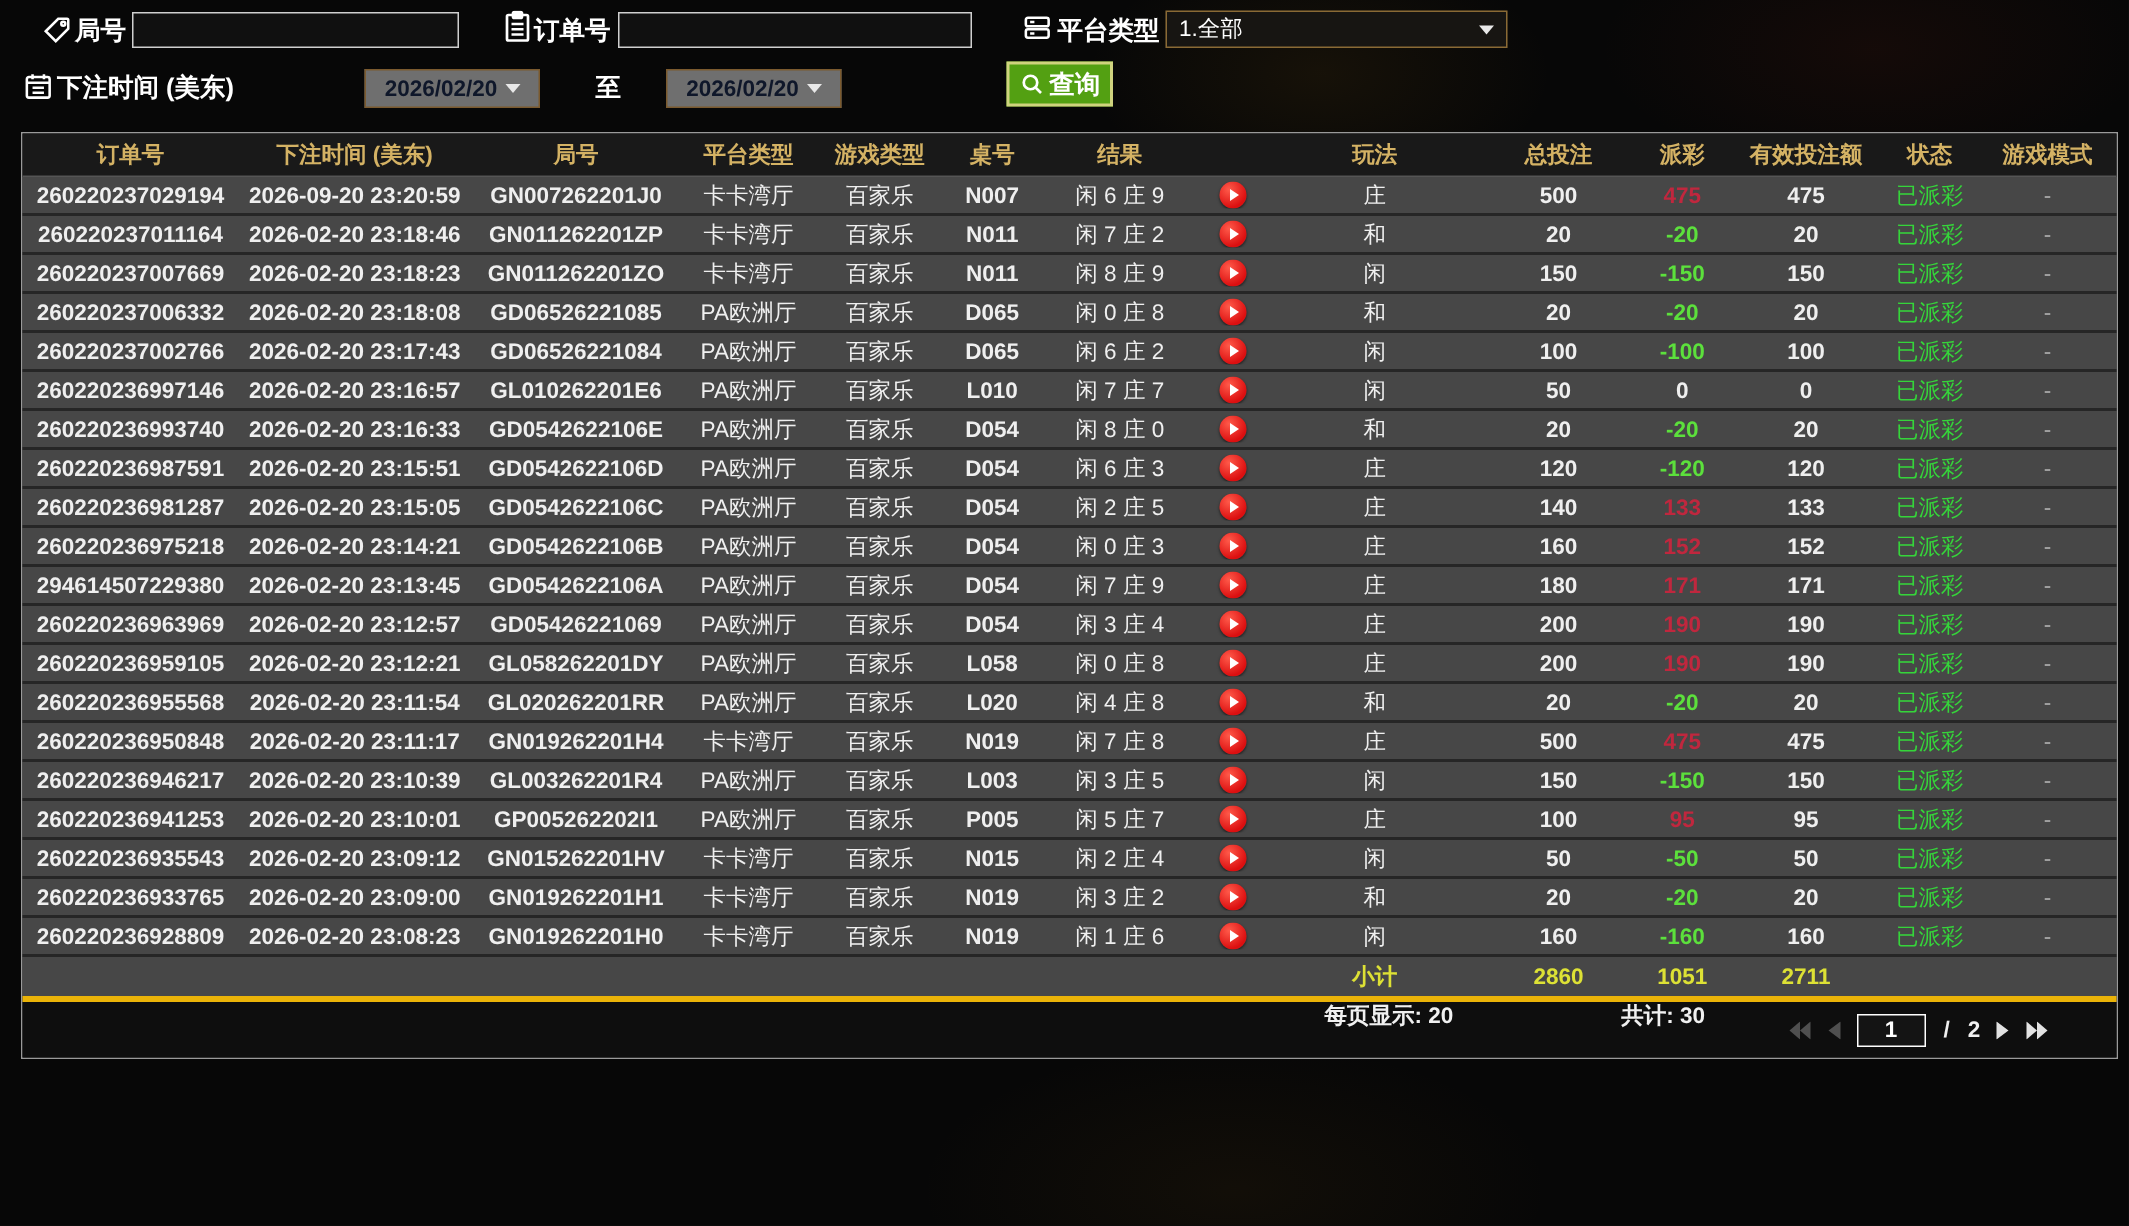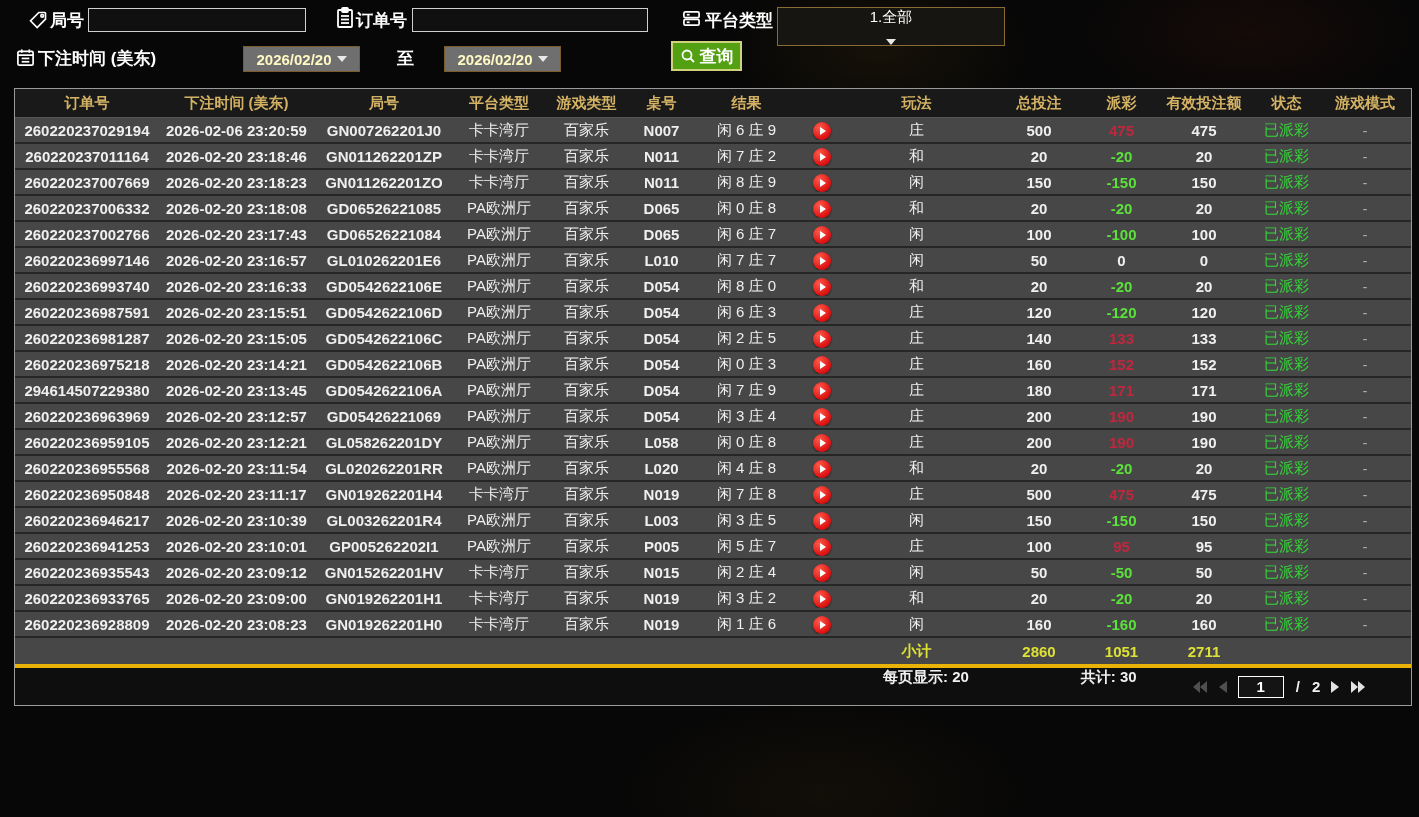--- a/index.html
+++ b/index.html
@@ -23,25 +23,25 @@
   .f-abs { position:absolute; display:flex; align-items:center; }
   .f-label { font-weight:bold; font-size:17px; color:#fff; white-space:nowrap; }
   .f-input {
     background:#101010; border:1px solid #cfcfcf; color:#fff;
     height:24px; font-size:14px; padding:0 6px; outline:none;
     font-family:"Liberation Sans", sans-serif;
   }
   .icon-svg { display:block; }
   .select-box {
     background:#171512; border:1px solid #8a6a35; color:#fff;
-    height:39px; display:flex; align-items:center; justify-content:space-between;
-    font-size:15px; padding:0 8px; cursor:pointer;flex-direction:column;
+    height:25px; display:flex; align-items:center; justify-content:space-between;
+    font-size:15px; padding:0 8px; cursor:pointer;
   }
   .date-box {
-    background:#6f6f6f; border:1px solid #7b5a2e; color:#fef9c3;
+    background:#6f6f6f; border:1px solid #7b5a2e; color:#0f172a;
     height:26px; display:flex; align-items:center; justify-content:center;
     gap:5px; font-size:15px; font-weight:bold; cursor:pointer;
   }
   .caret {
     width:0; height:0; border-left:5px solid transparent; border-right:5px solid transparent;
     border-top:6px solid #e8e8e8; display:inline-block;
   }
   .search-btn {
     background:#53a012; border:2px solid #cfd37e; color:#fff;
     height:30px; width:71px; display:flex; align-items:center; justify-content:center;
@@ -212,21 +212,21 @@
       <div class="th">玩法</div>
       <div class="th">总投注</div>
       <div class="th">派彩</div>
       <div class="th">有效投注额</div>
       <div class="th">状态</div>
       <div class="th">游戏模式</div>
     </div>
   <div>
   <div class="tr grid">
     <div class="td td-num">260220237029194</div>
-    <div class="td td-num">2026-02-06 23:20:59</div>
+    <div class="td td-num">2026-09-20 23:20:59</div>
     <div class="td td-num">GN007262201J0</div>
     <div class="td">卡卡湾厅</div>
     <div class="td">百家乐</div>
     <div class="td td-num">N007</div>
     <div class="td">闲 6 庄 9</div>
     <div class="td">
       <span class="play-btn">
         <span class="play-tri"></span>
       </span>
     </div>
@@ -301,21 +301,21 @@
     <div class="td td-mode">-</div>
   </div>
 
   <div class="tr grid">
     <div class="td td-num">260220237002766</div>
     <div class="td td-num">2026-02-20 23:17:43</div>
     <div class="td td-num">GD06526221084</div>
     <div class="td">PA欧洲厅</div>
     <div class="td">百家乐</div>
     <div class="td td-num">D065</div>
-    <div class="td">闲 6 庄 7</div>
+    <div class="td">闲 6 庄 2</div>
     <div class="td">
       <span class="play-btn">
         <span class="play-tri"></span>
       </span>
     </div>
     <div class="td">闲</div>
     <div class="td td-num">100</div>
     <div class="td pay-neg">-100</div>
     <div class="td td-num">100</div>
     <div class="td td-status">已派彩</div>

